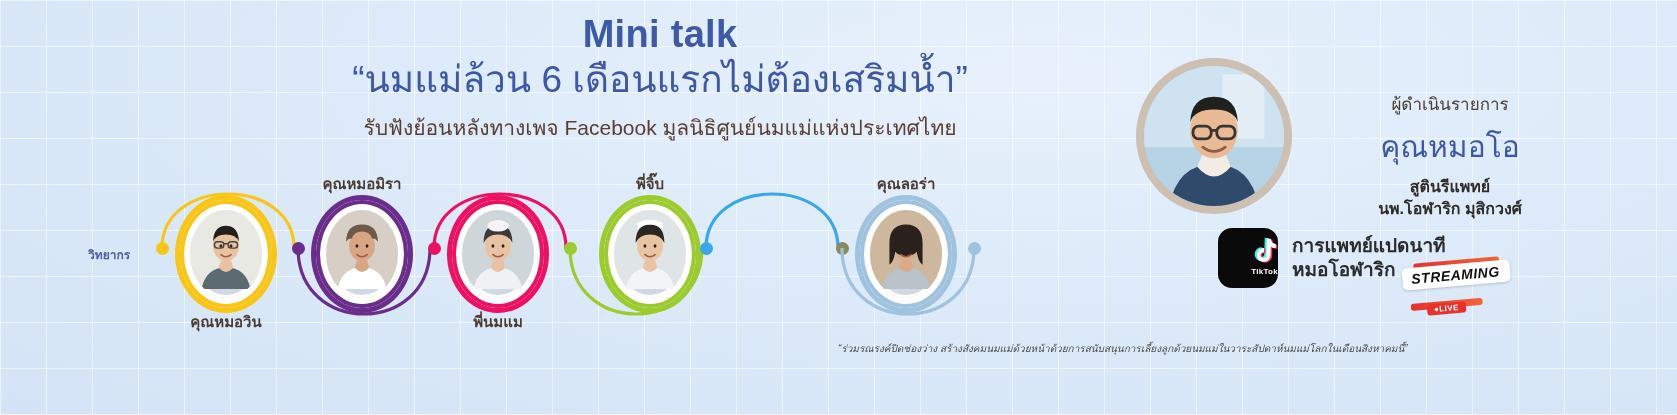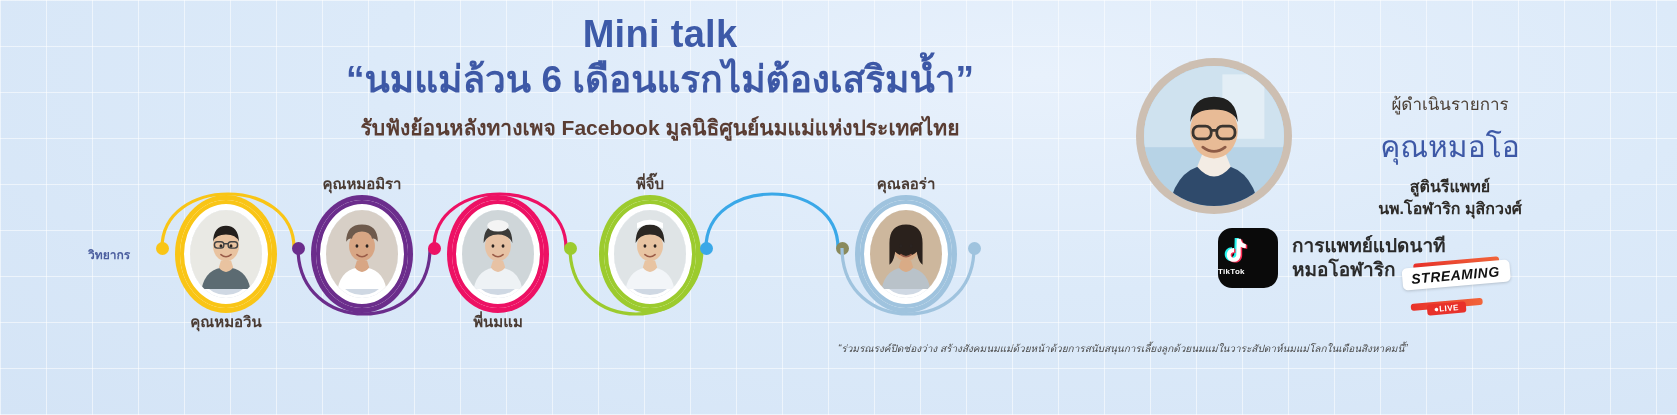--- a/index.html
+++ b/index.html
@@ -18,25 +18,25 @@
   }
   
   #headline{
     position:absolute;left:245px;top:14px;width:830px;text-align:center;
   }
   .mini-talk{
     font-size:38px;font-weight:bold;color:#3d5aa8;letter-spacing:.3px;
     line-height:1.1;margin:0 0 2px 0;
   }
   .quote-line{
-    font-size:37px;font-weight:bold;color:#3d58a6;line-height:1.18;
+    font-size:37px;font-weight:normal;color:#3d58a6;line-height:1.18;
     margin:1px;white-space:nowrap;
   }
   .sub-line{
-    font-size:21px;font-weight:bold;color:#5a3d33;margin:14px 0 0 0;
+    font-size:21px;font-weight:normal;color:#5a3d33;margin:14px 0 0 0;
     line-height:1.2;white-space:nowrap;
   }
   
   #speaker-label{
     position:absolute;left:88px;top:245px;font-size:12px;color:#4a5d9e;
     font-weight:600;
   }
   #speakers{
     position:absolute;left:180px;top:186px;width:830px;height:150px;
   }
@@ -76,21 +76,21 @@
   #moderator-text{
     position:absolute;left:1300px;top:90px;width:300px;text-align:center;
   }
   .mod-role{font-size:17px;color:#4c4036;margin:0 0 6px 0;}
   .mod-name{font-size:30px;font-weight:normal;color:#3d58a6;margin:0 0 6px 0;}
   .mod-full{font-size:16px;font-weight:bold;color:#2e2b28;margin:0;line-height:1.35;}
   
   #tiktok-block{position:absolute;left:1218px;top:228px;display:flex;align-items:center;gap:14px;}
   #tiktok-logo{
     width:60px;height:60px;border-radius:14px;background:#0a0a0a;position:relative;
-    display:flex;align-items:flex-start;justify-content:center;flex-direction:column;
+    display:flex;align-items:flex-end;justify-content:center;flex-direction:column;
   }
   #tiktok-logo .note{position:relative;width:30px;height:30px;margin-top:-4px;}
   #tiktok-logo .tt-label{
     font-size:8px;color:#fff;font-weight:bold;letter-spacing:.3px;margin-top:1px;
   }
   #tiktok-caption{font-size:19px;font-weight:bold;color:#2b2b2b;line-height:1.25;}
   #streaming-badge{
     position:absolute;left:1403px;top:264px;width:108px;height:40px;
     transform:rotate(-5deg);
   }

